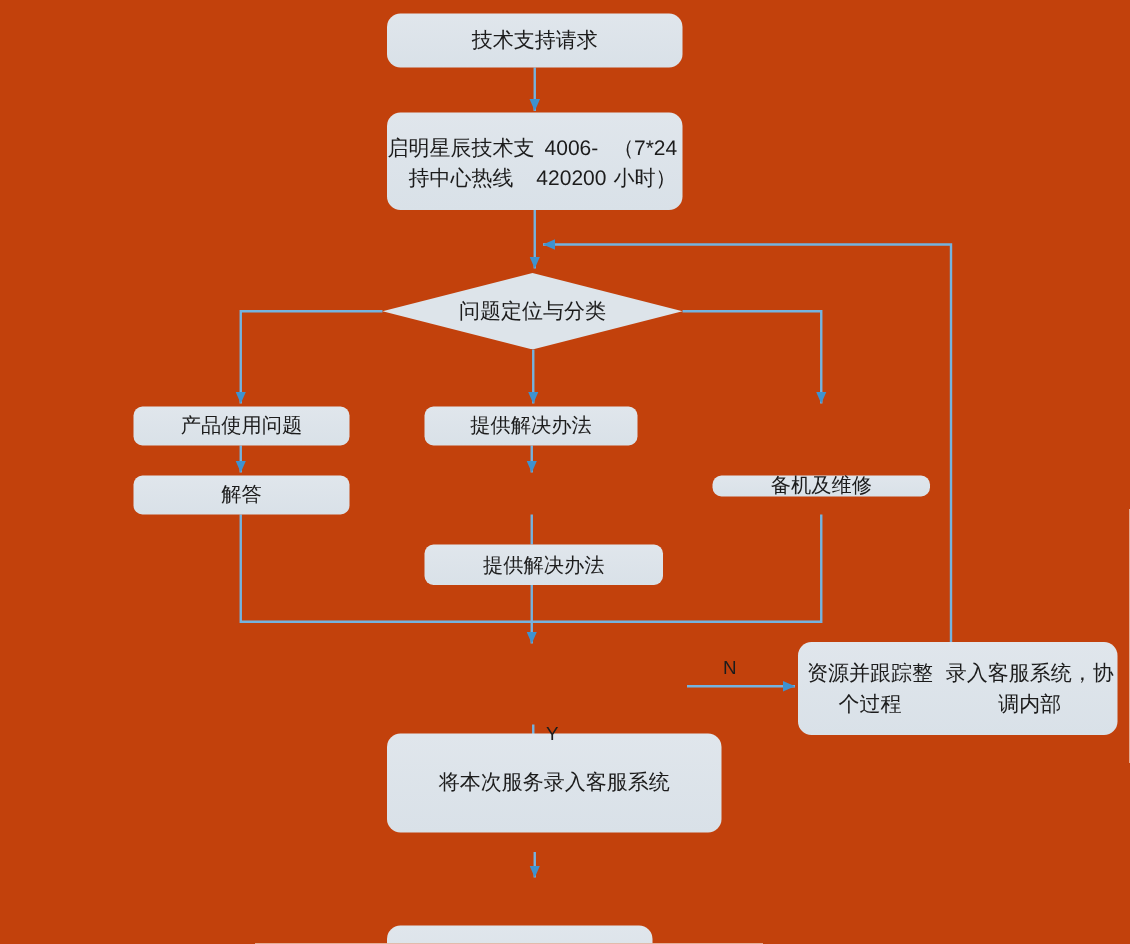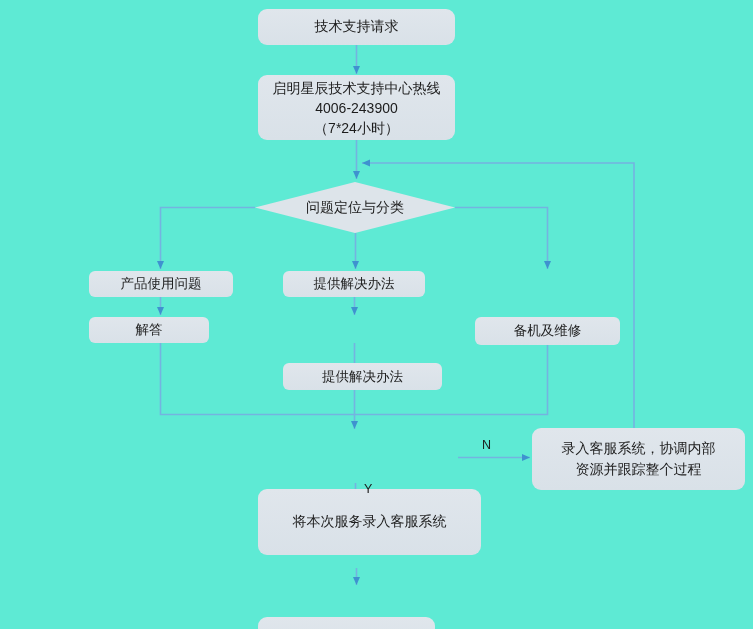--- a/index.html
+++ b/index.html
@@ -1,38 +1,38 @@
 <!DOCTYPE html>
 <html><head>
 <meta charset="utf-8">
 <style>
   html,body{margin:0;padding:0;background:#ffffff;}
   .canvas{
     position:relative;
     width:753px;height:629px;
-    background:#5eead4;
+    background:#c2410c;
     font-family:"Liberation Sans","DejaVu Sans",sans-serif;
     color:#1c1c1c;
     overflow:hidden;
   }
   .wires{position:absolute;left:0;top:0;}
   .node{
     position:absolute;
     display:flex;align-items:center;justify-content:center;
     text-align:center;
     font-size:14px;
     color:#1c1c1c;
     box-sizing:border-box;
   }
   .box{
     background:linear-gradient(180deg,#e0e6ec 0%,#d9e1e8 100%);
     border-radius:9px;
   }
   .box.small{border-radius:6px;font-size:13.5px;}
-  .multi{flex-direction:column;line-height:20px;text-align:center;}
+  .multi{flex-direction:row;line-height:20px;text-align:center;}
   .diamond{background:transparent;}
   .diamond .dshape{
     position:absolute;left:0;top:0;right:0;bottom:0;
     background:#dde4ea;
     clip-path:polygon(50% 0,100% 50%,50% 100%,0 50%);
   }
   .diamond span{position:relative;z-index:1;}
   .edge-label{
     position:absolute;
     font-size:12.5px;
@@ -81,51 +81,51 @@
       <path d="M356.5,568 V585" marker-end="url(#arr)"></path>
     </g>
   </svg>
 
   <div class="node box" style="left:258px;top:9px;width:197px;height:36px">
     <span>技术支持请求</span>
   </div>
 
   <div class="node box multi" style="left:258px;top:75px;width:197px;height:65px">
     <span>启明星辰技术支持中心热线</span>
-    <span>4006-243900</span>
+    <span>4006-420200</span>
     <span>（7*24小时）</span>
   </div>
 
   <div class="node diamond" style="left:255px;top:182px;width:200px;height:51px">
     <i class="dshape"></i>
     <span>问题定位与分类</span>
   </div>
 
   <div class="node box small" style="left:89px;top:271px;width:144px;height:26px">
     <span>产品使用问题</span>
   </div>
-  <div class="node box small" style="left:89px;top:317px;width:120px;height:26px">
+  <div class="node box small" style="left:89px;top:317px;width:144px;height:26px">
     <span>解答</span>
   </div>
 
   <div class="node box small" style="left:283px;top:271px;width:142px;height:26px">
     <span>提供解决办法</span>
   </div>
   <div class="node box small" style="left:283px;top:363px;width:159px;height:27px">
     <span>提供解决办法</span>
   </div>
 
-  <div class="node box small" style="left:475px;top:317px;width:145px;height:28px">
+  <div class="node box small" style="left:475px;top:317px;width:145px;height:14px">
     <span>备机及维修</span>
   </div>
 
 
   <div class="node box multi" style="left:532px;top:428px;width:213px;height:62px;line-height:21px">
+    <span>资源并跟踪整个过程</span>
     <span>录入客服系统，协调内部</span>
-    <span>资源并跟踪整个过程</span>
   </div>
 
   <div class="node box" style="left:258px;top:489px;width:223px;height:66px">
     <span>将本次服务录入客服系统</span>
   </div>
 
   <div class="node box" style="left:258px;top:617px;width:177px;height:36px">
     <span>END</span>
   </div>
 

